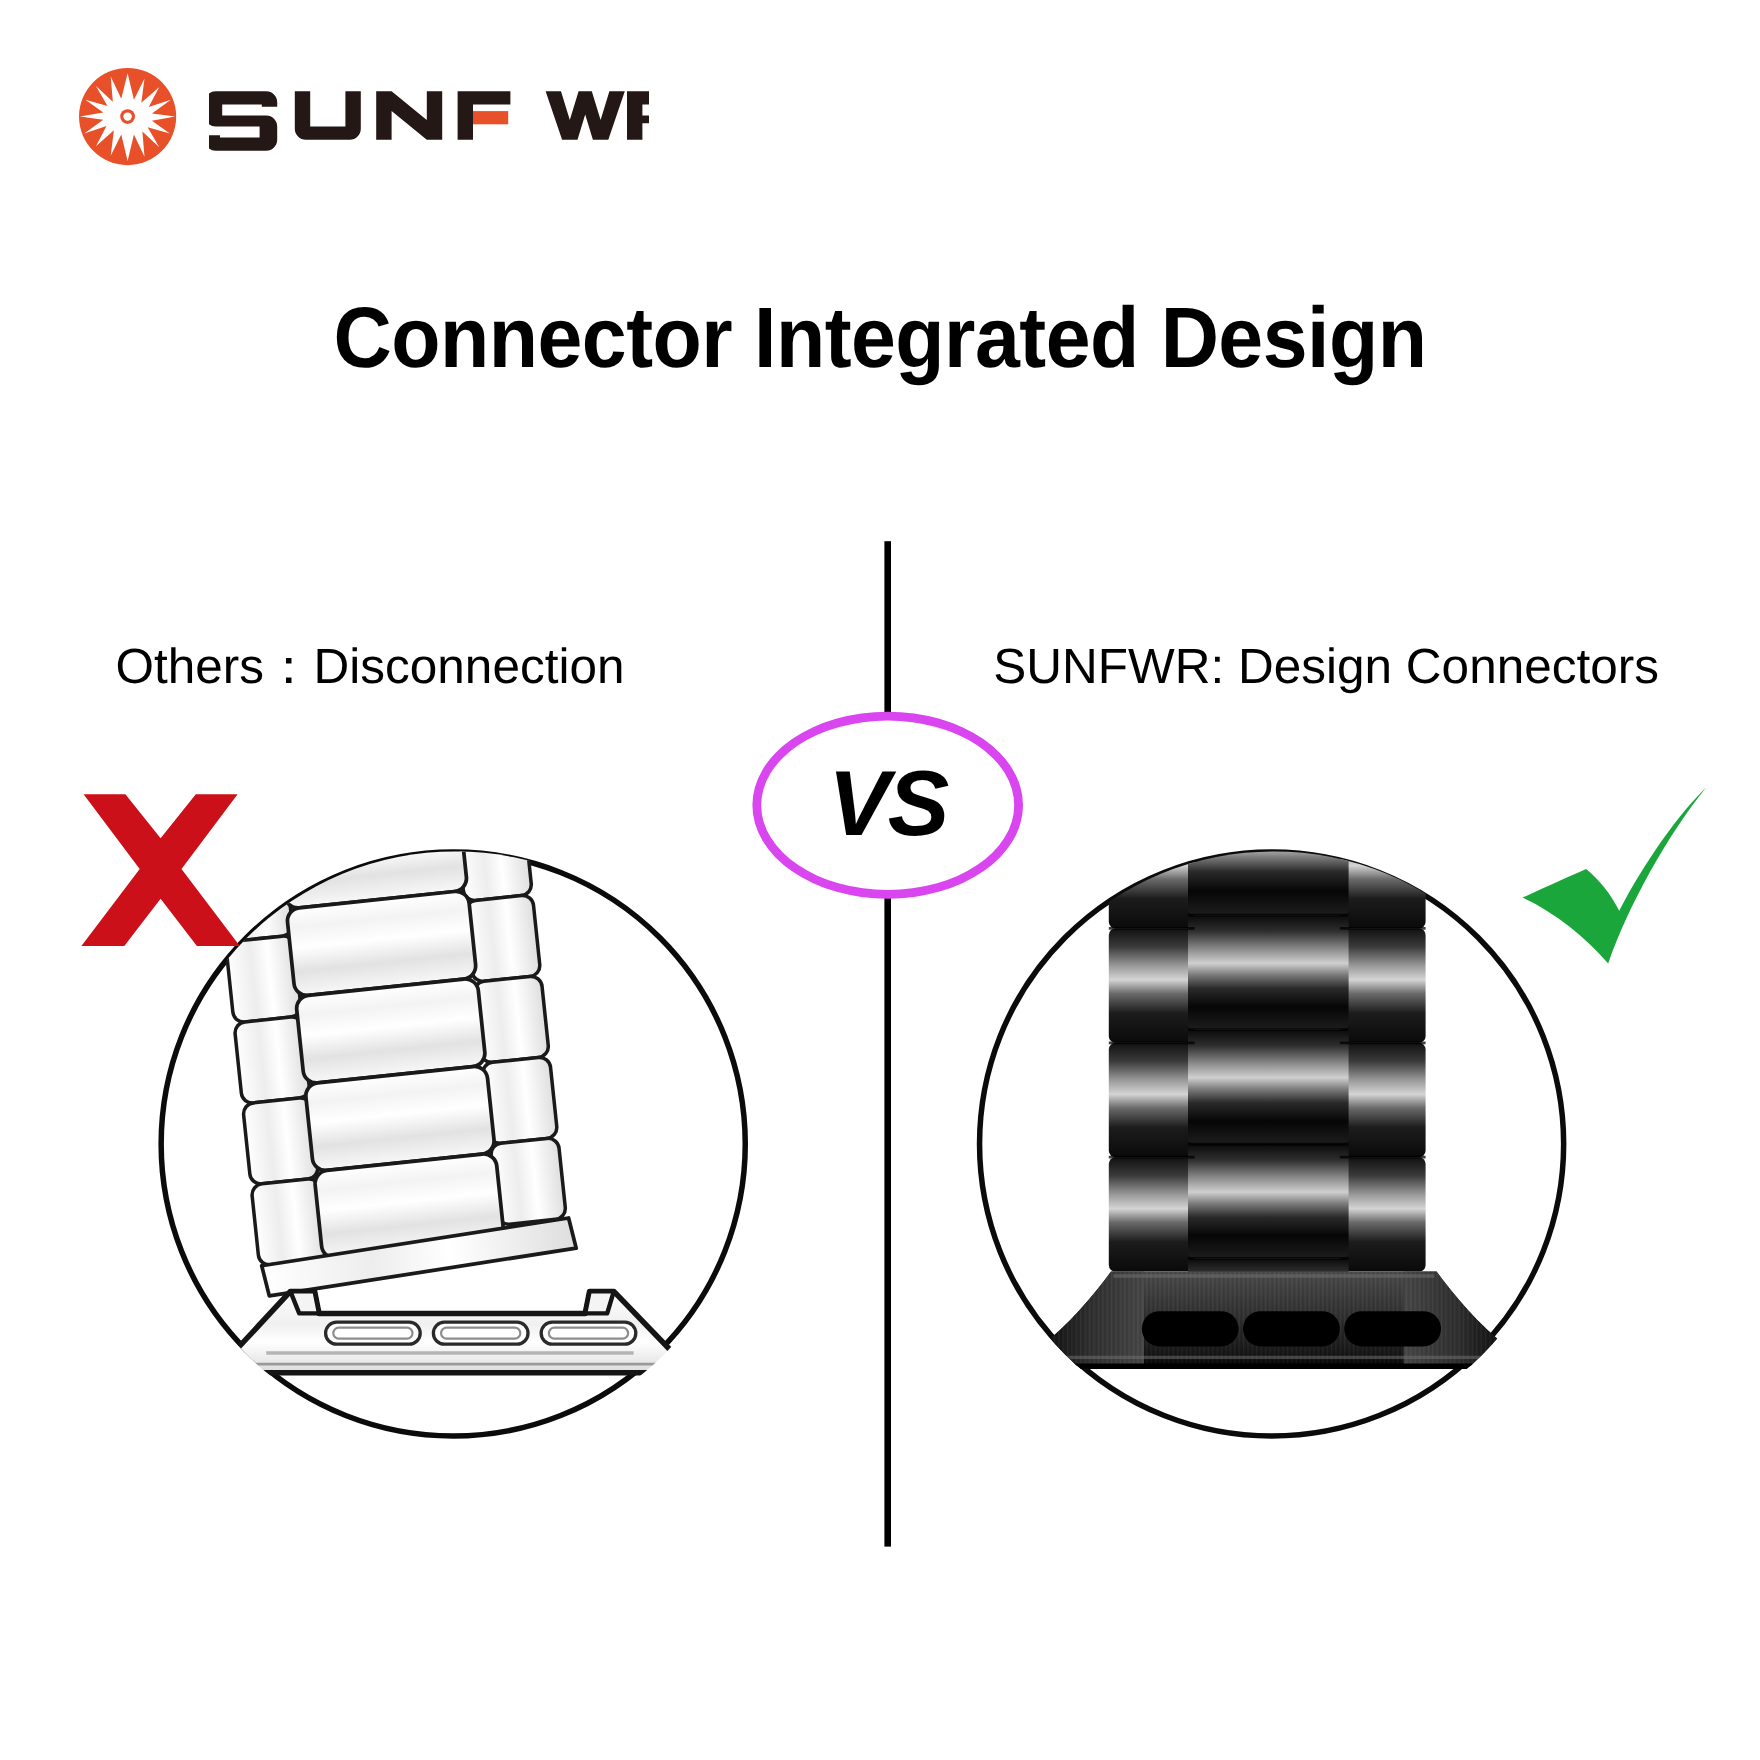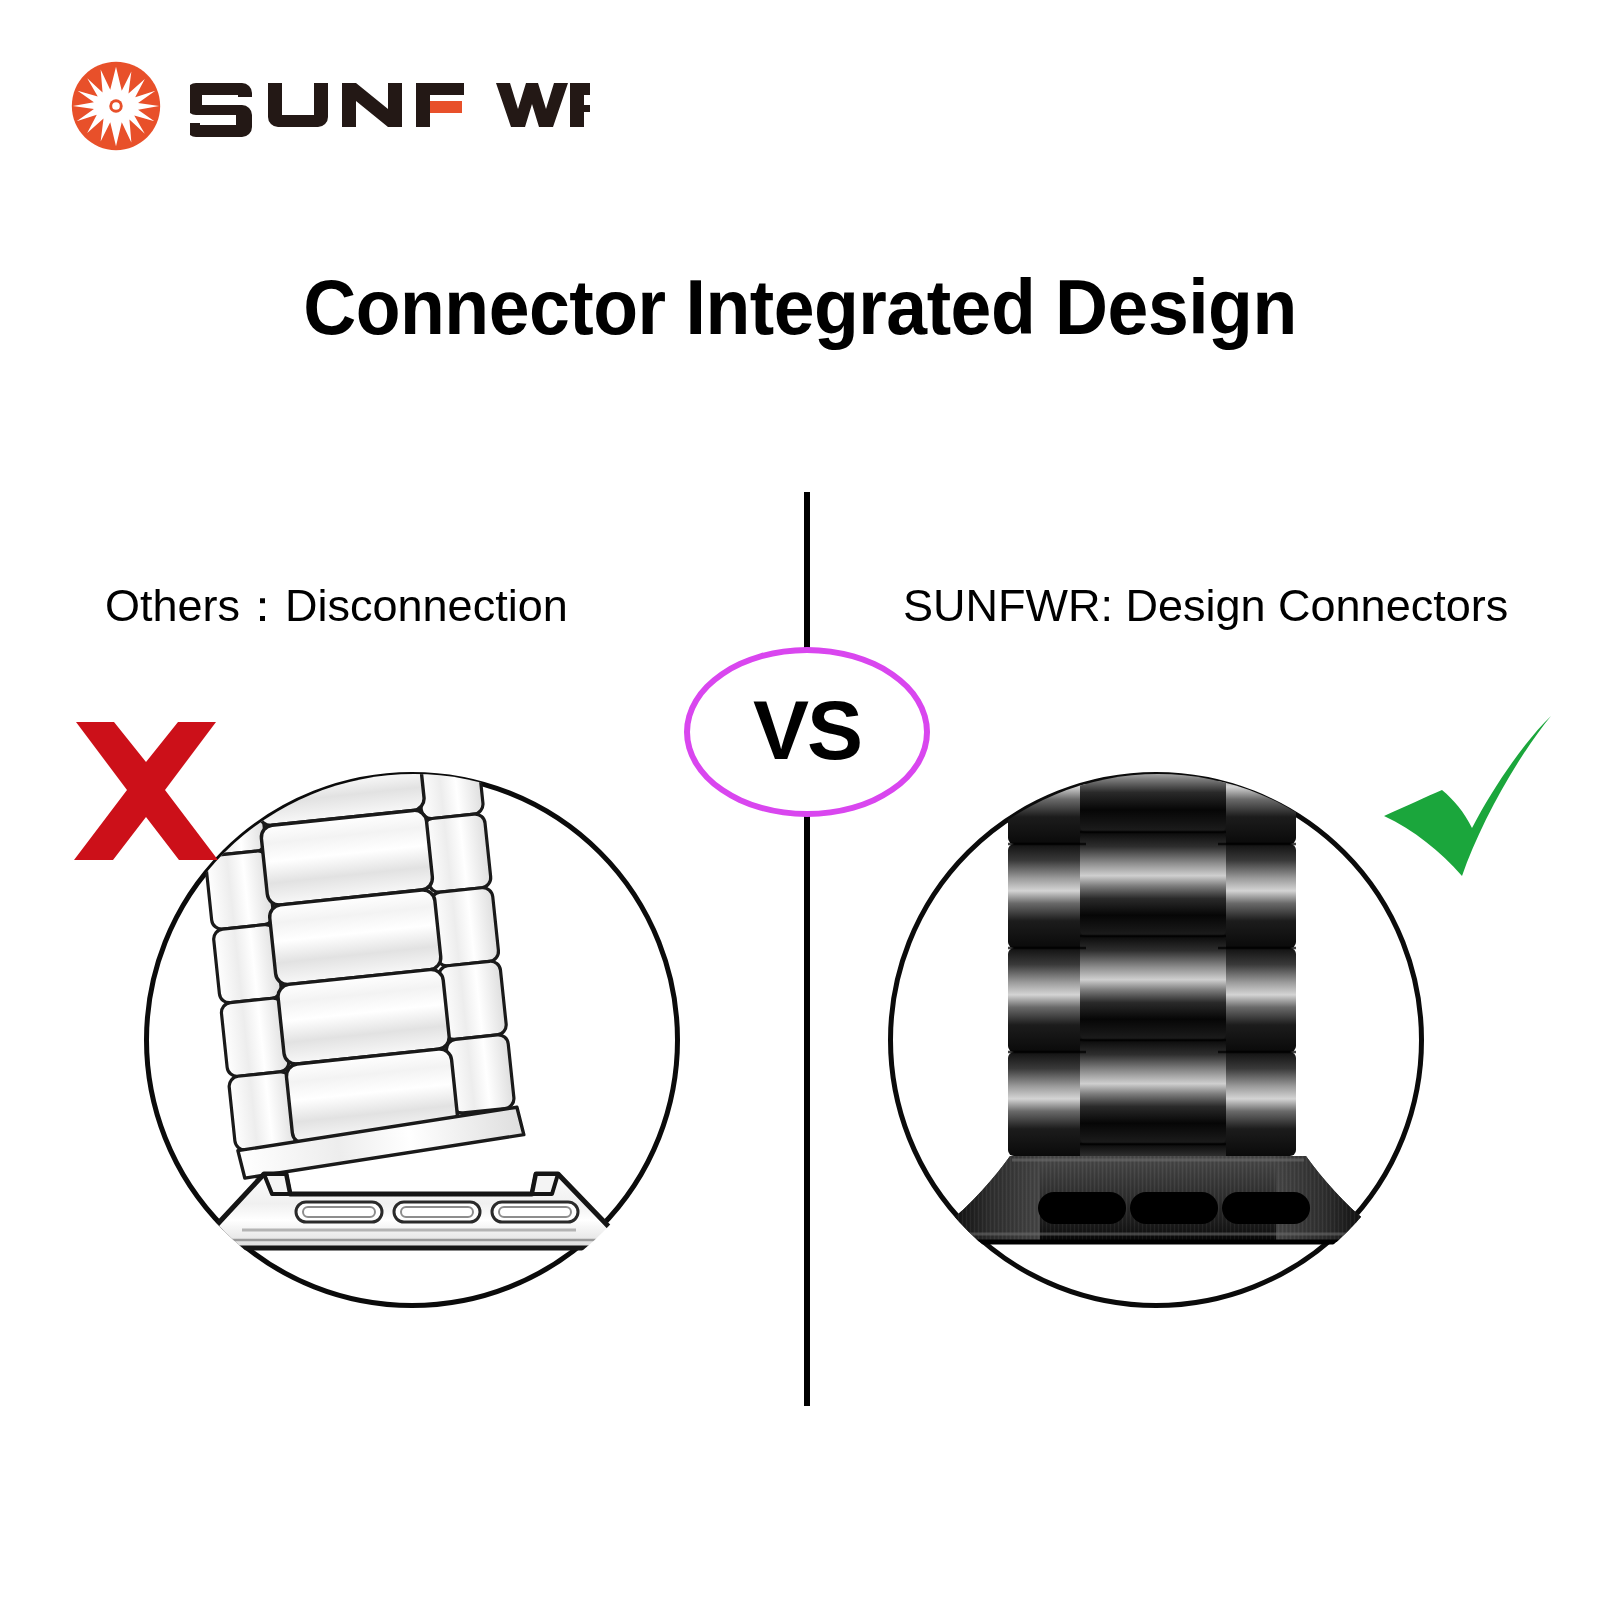--- a/index.html
+++ b/index.html
@@ -67,26 +67,27 @@
 
   
   #vs-badge {
     position: absolute;
     left: 684px;
     top: 647px;
     width: 246px;
     height: 170px;
     border-radius: 50%;
     background: #ffffff;
-    border: 6px solid #d946ef;
+    border: 8px solid #d946ef;
     box-sizing: border-box;
     display: flex;
     align-items: center;
     justify-content: center;
     z-index: 5;
+    font-style: italic;
   }
   #vs-badge-label {
     font-family: "Liberation Sans", sans-serif;
     font-weight: bold;
     font-size: 84px;
     line-height: 1;
     color: #000000;
     letter-spacing: -2px;
     transform: translateY(-2px);
   }

